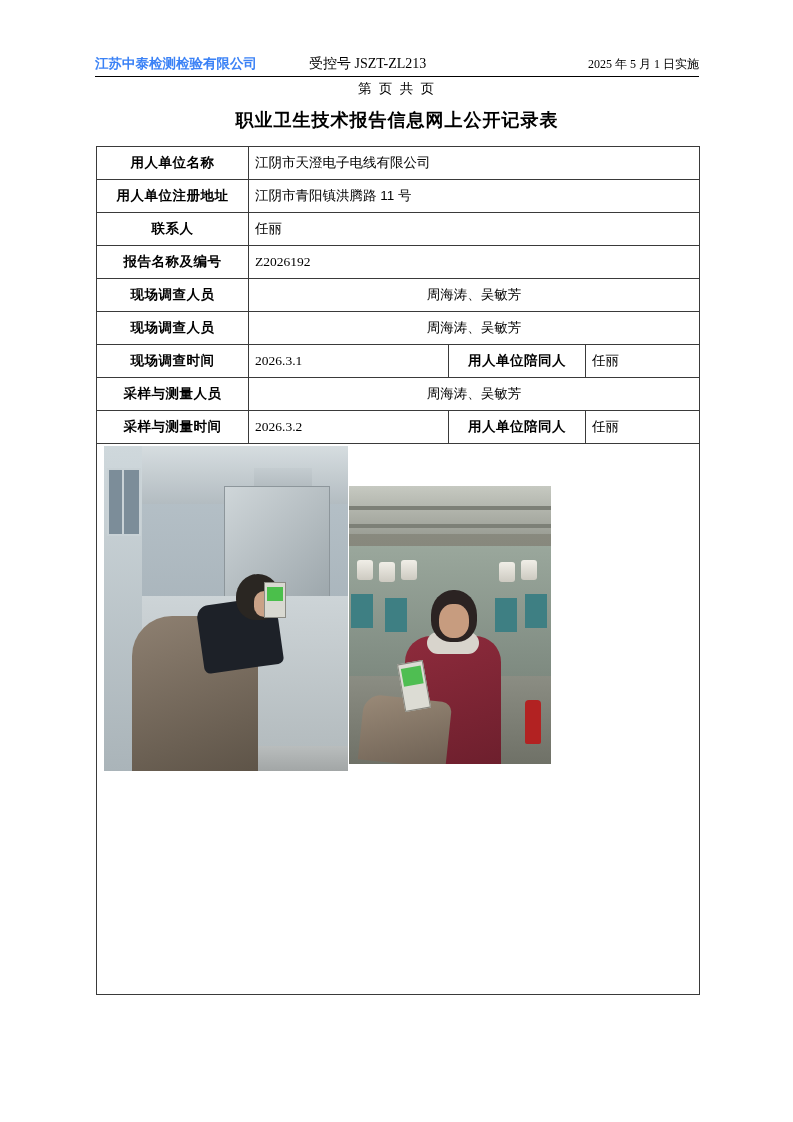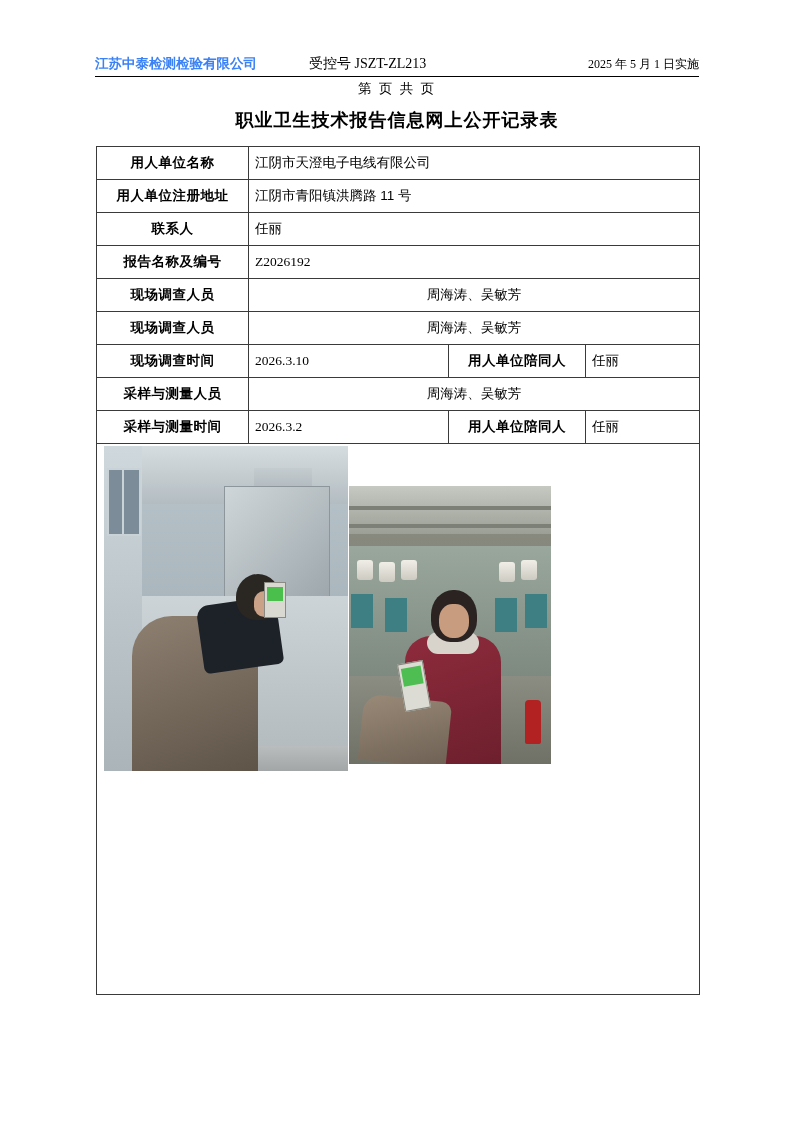--- a/index.html
+++ b/index.html
@@ -317,21 +317,21 @@
       <tr>
         <td class="lbl">现场调查人员</td>
         <td class="val-center" colspan="3">周海涛、吴敏芳</td>
       </tr>
       <tr>
         <td class="lbl">现场调查人员</td>
         <td class="val-center" colspan="3">周海涛、吴敏芳</td>
       </tr>
       <tr>
         <td class="lbl">现场调查时间</td>
-        <td class="val-num">2026.3.10</td>
+        <td class="val-num">2026.3.1</td>
         <td class="lbl">用人单位陪同人</td>
         <td class="val-left">任丽</td>
       </tr>
       <tr>
         <td class="lbl">采样与测量人员</td>
         <td class="val-center" colspan="3">周海涛、吴敏芳</td>
       </tr>
       <tr>
         <td class="lbl">采样与测量时间</td>
         <td class="val-num">2026.3.2</td>

